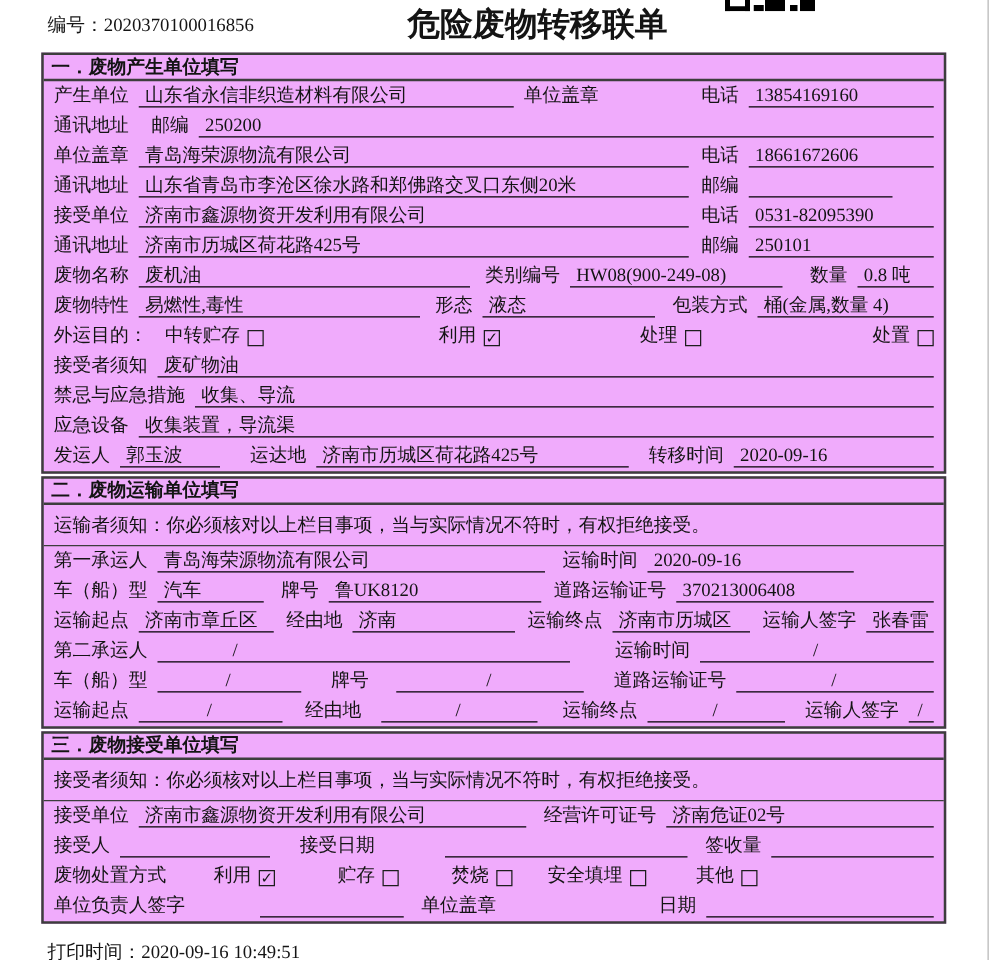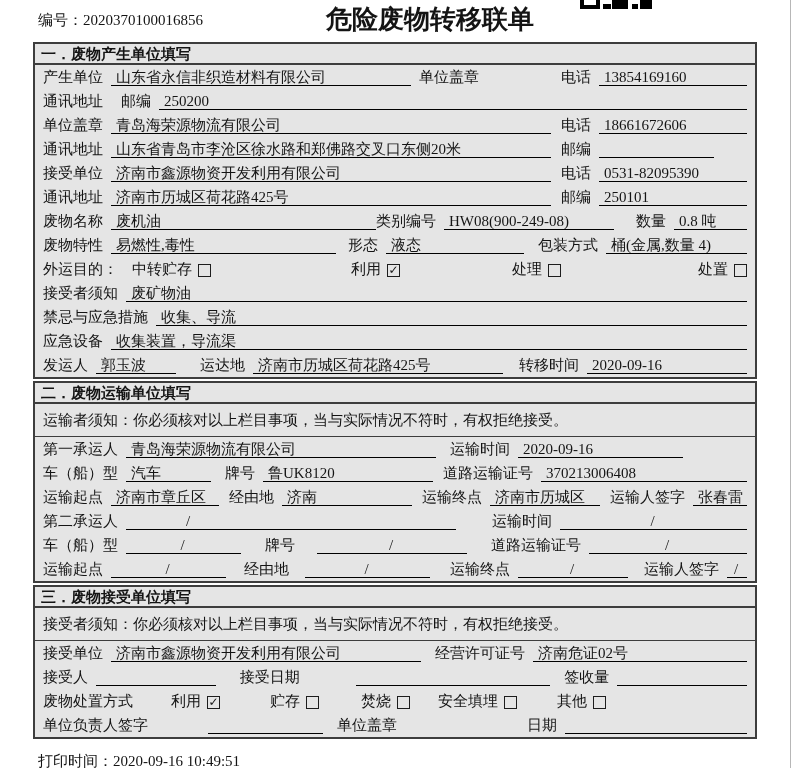--- a/index.html
+++ b/index.html
@@ -13,21 +13,21 @@
   }
   .page-edge { position: absolute; left: 790px; top: 0; width: 1px; height: 768px; background: #b7b7b7; }
   .qr { position: absolute; left: 580px; top: 0; width: 72px; height: 9px; }
   .form-no { position: absolute; left: 38px; top: 11px; font-size: 15px; white-space: nowrap; }
   .form-title {
     position: absolute; left: 64px; top: 2px; width: 732px;
     text-align: center; font-size: 26px; font-weight: bold;
     font-family: "Liberation Sans", "DejaVu Sans", sans-serif;
   }
   .form { position: absolute; left: 33px; top: 42px; width: 724px; }
-  .sec { border: 2px solid #3d3d3d; background: #e5e5e5; margin-bottom: 2px; }
+  .sec { border: 2px solid #3d3d3d; background: #f0abfc; margin-bottom: 2px; }
   .sec-h {
     height: 21px; line-height: 20px; padding-left: 6px;
     font-weight: bold; font-size: 15px;
     border-bottom: 2px solid #3d3d3d;
     font-family: "Liberation Sans", "DejaVu Sans", sans-serif;
   }
   .note-row {
     height: 33px; display: flex; align-items: center;
     padding: 0 8px; font-size: 15px;
     border-bottom: 1.5px solid #3d3d3d; white-space: nowrap;
@@ -109,21 +109,21 @@
       </div>
       <div class="row">
         <span class="lbl">通讯地址</span>
         <span class="fld" style="width: 440px;">济南市历城区荷花路425号</span>
         <span class="lbl" style="margin-left: 10px;">邮编</span>
         <span class="fld fx">250101</span>
       </div>
       <div class="row">
         <span class="lbl">废物名称</span>
         <span class="fld" style="width: 265px;">废机油</span>
-        <span class="lbl" style="">类别编号</span>
+        <span class="lbl" style="margin-left: 12px;">类别编号</span>
         <span class="fld" style="width: 170px;">HW08(900-249-08)</span>
         <span class="lbl" style="margin-left: 22px;">数量</span>
         <span class="fld fx">0.8 吨</span>
       </div>
       <div class="row">
         <span class="lbl">废物特性</span>
         <span class="fld" style="width: 225px;">易燃性,毒性</span>
         <span class="lbl" style="margin-left: 12px;">形态</span>
         <span class="fld" style="width: 138px;">液态</span>
         <span class="lbl" style="margin-left: 14px;">包装方式</span>

